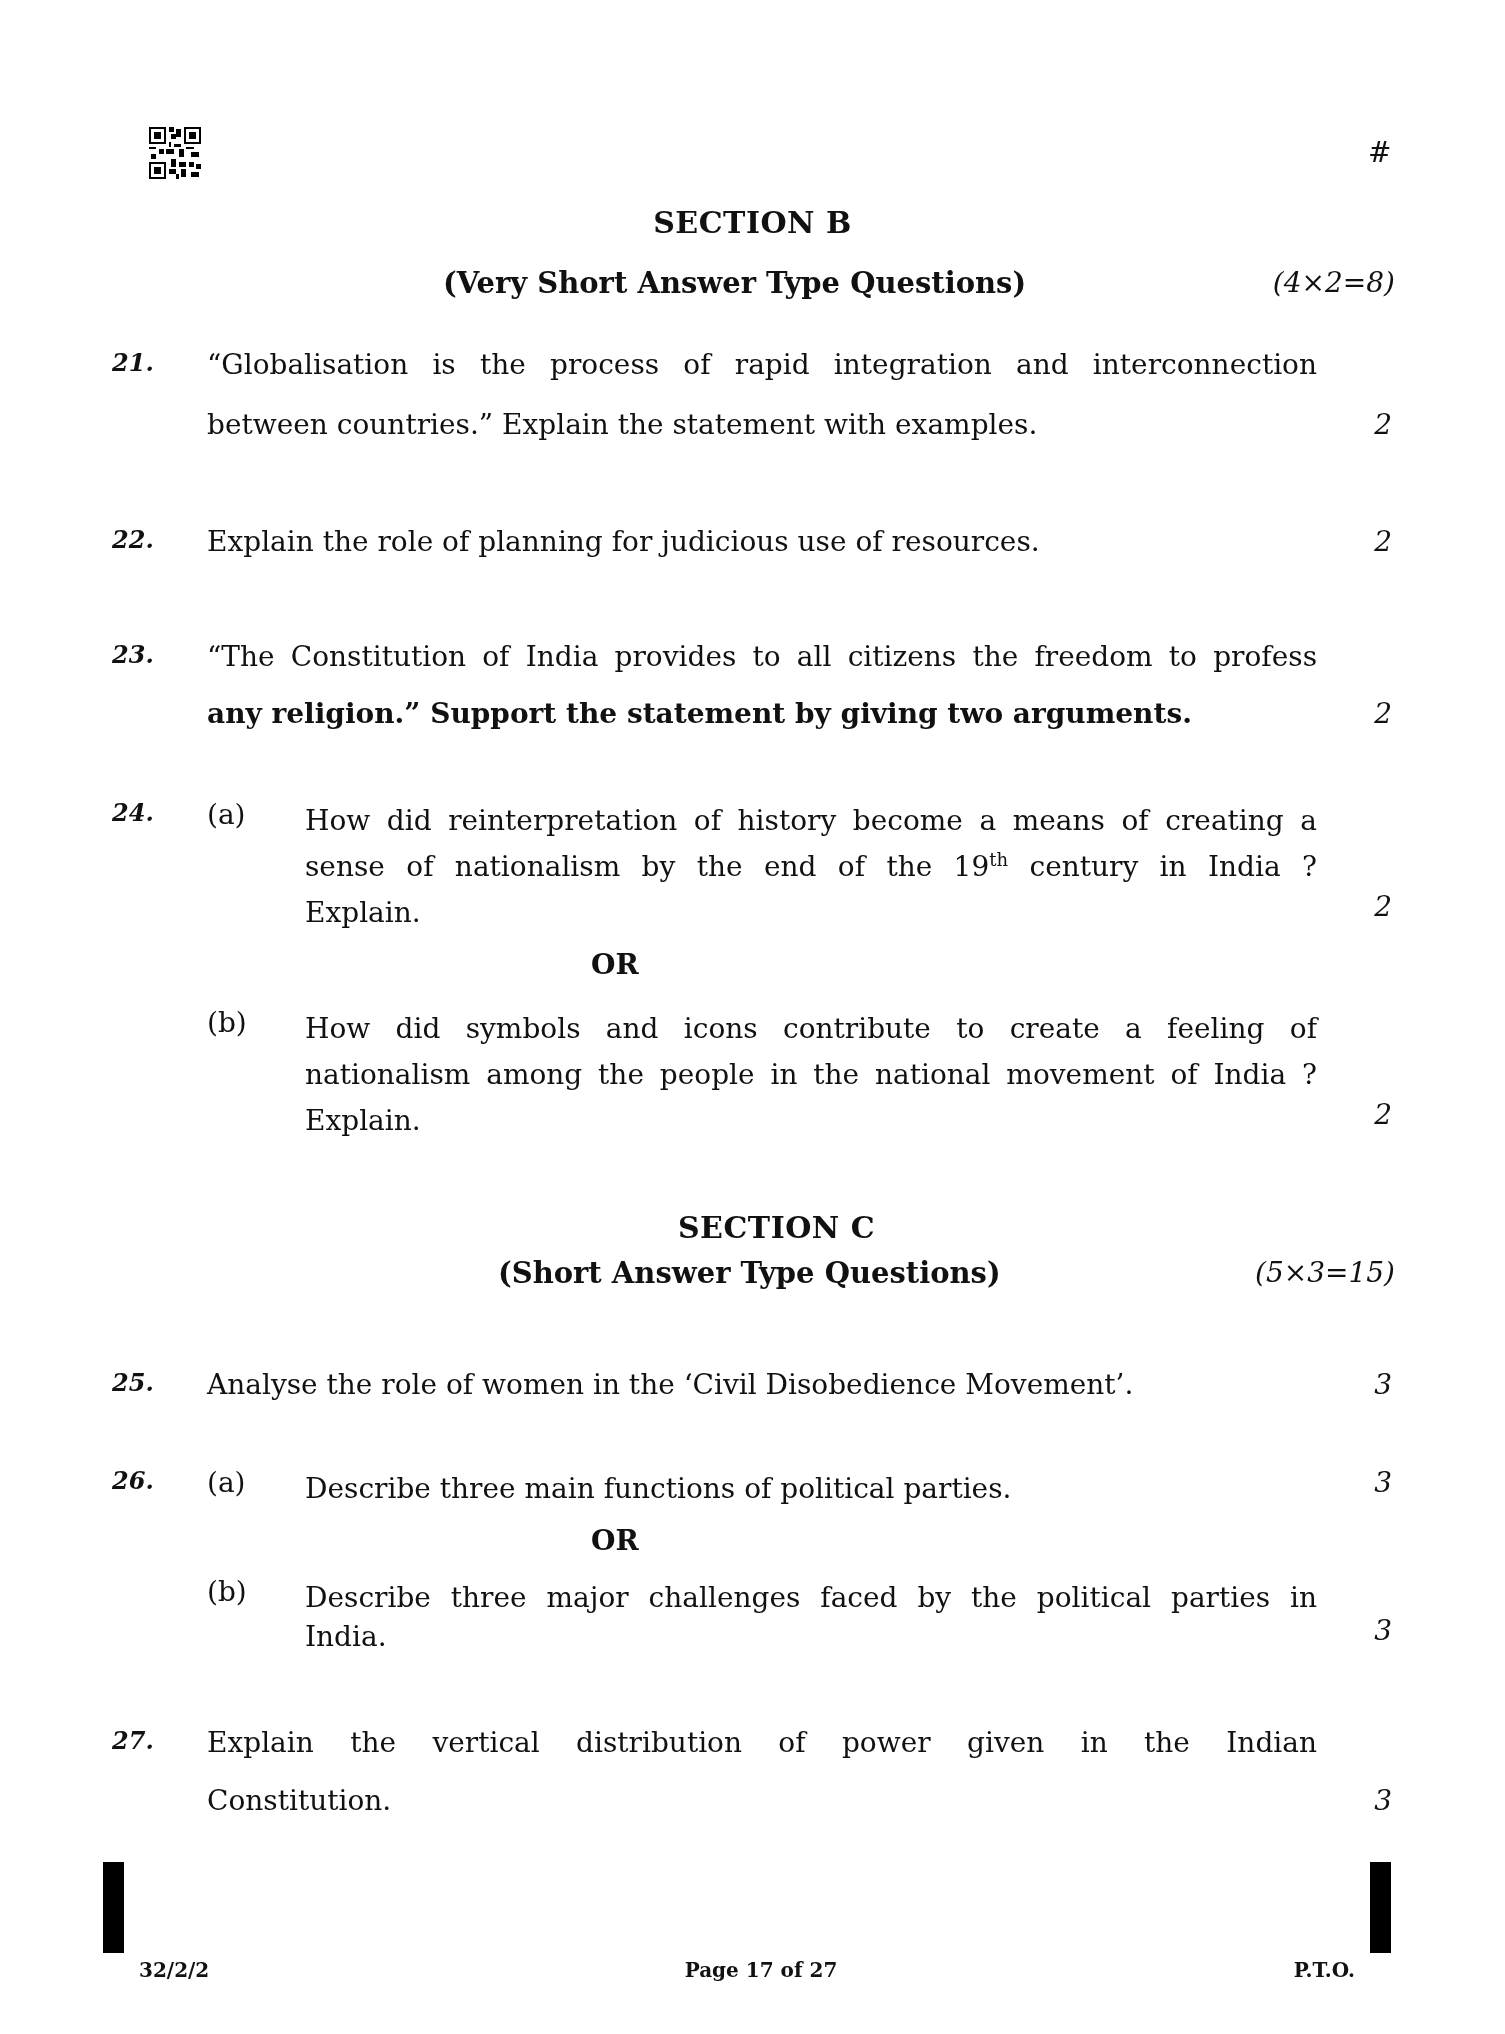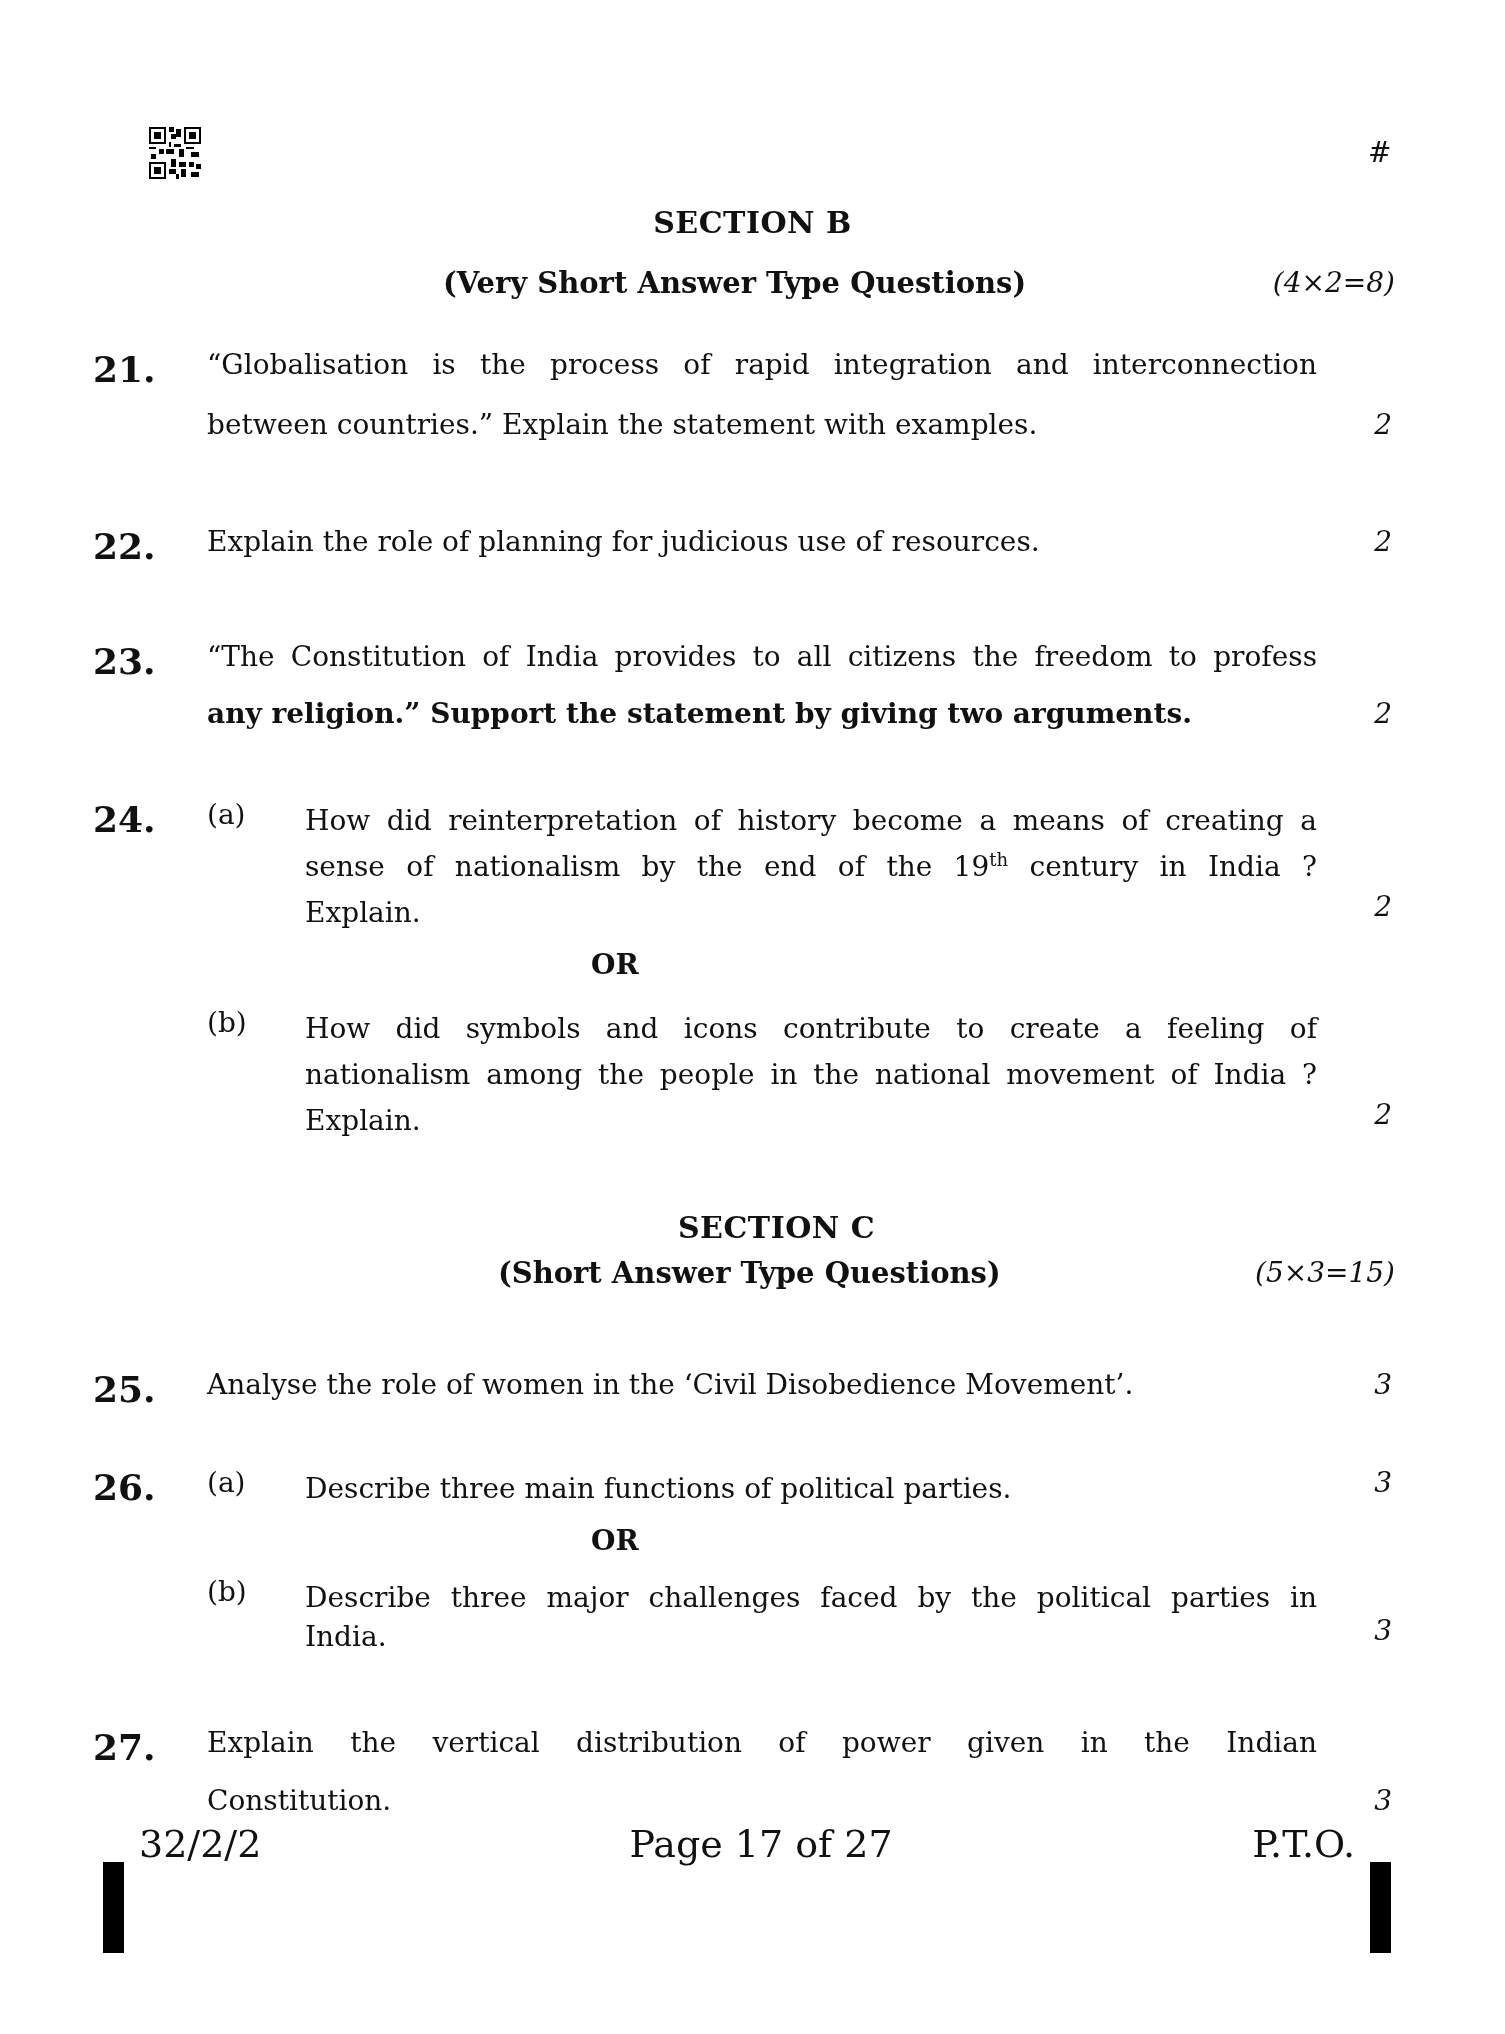--- a/index.html
+++ b/index.html
@@ -4,29 +4,29 @@
 <style>
   html, body { margin:0; padding:0; background:#ffffff; }
   body { width:1505px; height:2034px; position:relative; overflow:hidden;
          font-family:"DejaVu Serif","Liberation Serif",serif; color:#111; }
   .abs { position:absolute; white-space:nowrap; }
   .qr { position:absolute; left:149px; top:127px; width:52px; height:52px; }
   .hash { left:1368px; top:136px; font-size:28px; }
   .sec-title { font-weight:bold; font-size:30px; left:0; width:1505px; text-align:center; letter-spacing:0.5px; }
   .sec-sub { font-weight:bold; font-size:29px; }
   .sec-marks { font-style:italic; font-size:28px; right:110px;text-align:right; }
-  .qnum { font-weight:bold; font-size:36px; left:93px; }
+  .qnum { font-weight:bold; font-size:24px; left:112px;font-style:italic; }
   .qtext { font-size:28px; left:207px; width:1110px; white-space:normal; }
   .just { text-align:justify; text-align-last:justify; }
   .subl { font-size:28px; left:207px; }
   .subtext { font-size:28px; left:305px; width:1012px; white-space:normal; line-height:46px; }
   .marks { font-size:28px; font-style:italic; right:113px; }
   .or { font-weight:bold; font-size:28px; left:551px;margin-left:40px; }
   .bar { position:absolute; background:#000; width:21px; top:1862px; height:91px; }
-  .foot { font-weight:normal; font-size:38px; top:1822px; }
+  .foot { font-weight:bold; font-size:20px; top:1958px; }
   sup { font-size:18px; line-height:0; }
 </style>
 </head>
 <body>
 
 <svg class="qr" viewBox="0 0 21 21" shape-rendering="crispEdges">
   <rect x="0" y="0" width="21" height="21" fill="#fff"></rect>
   <rect x="0" y="0" width="7" height="7" fill="#000"></rect>
     <rect x="1" y="1" width="5" height="5" fill="#fff"></rect>
     <rect x="2" y="2" width="3" height="3" fill="#000"></rect>

